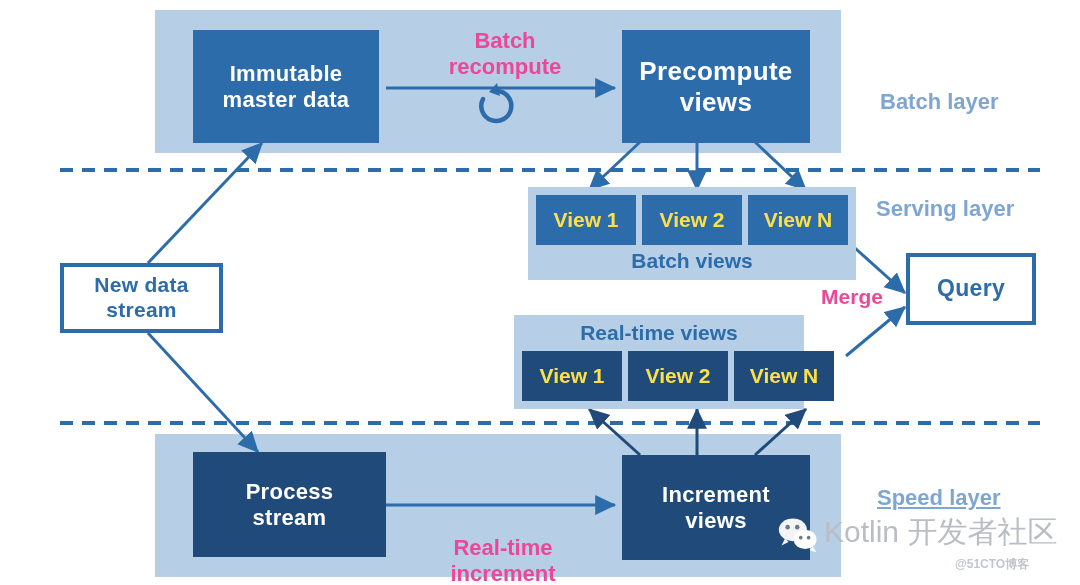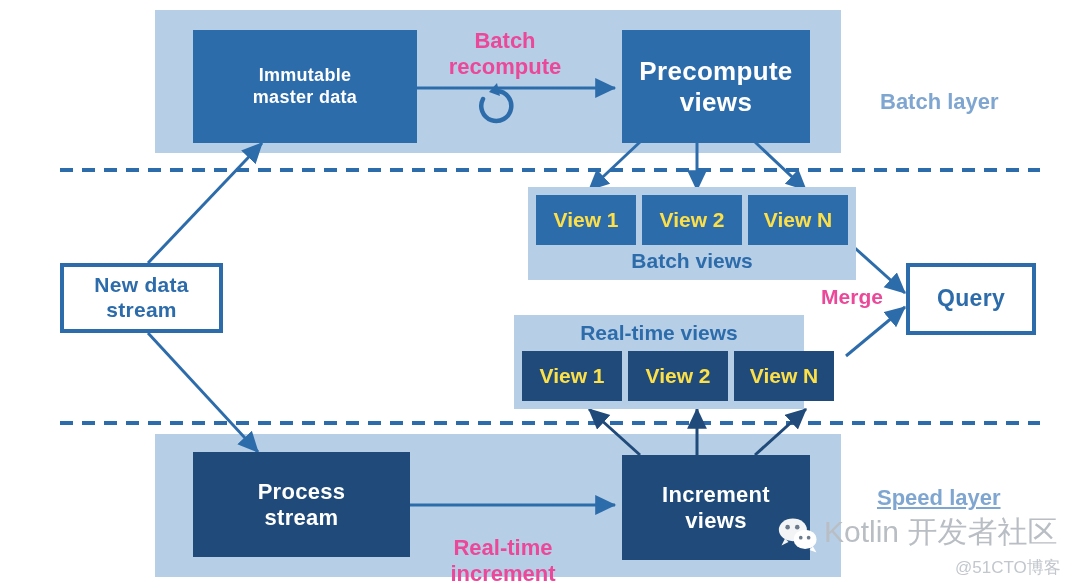--- a/index.html
+++ b/index.html
@@ -100,22 +100,23 @@
   .wm-text {
     position: absolute;
     color: #b9bec4;
     font-size: 30px;
     white-space: nowrap;
     font-family: "Liberation Sans", sans-serif;
   }
   .wm-sub {
     position: absolute;
     color: #c2c7cd;
-    font-size: 17px;
+    font-size: 12px;
     white-space: nowrap;
+    font-weight: bold;
   }
   .wm-logo {
     position: absolute;
     width: 42px;
     height: 38px;
   }
 </style>
 </head>
 <body>
 
@@ -161,41 +162,41 @@
       <path d="M483,99 a15,15 0 1 0 14,-8" fill="none" stroke="#2d6cab" stroke-width="4.5" stroke-linecap="round"></path>
       <path d="M497,83 L489,92 L500,96 z" fill="#2d6cab"></path>
     </g>
   </svg>
 
   <div class="box box-outline" style="left:60px; top:263px; width:163px; height:70px; font-size:21px;text-align:center;">
     <span style="white-space:pre-line;">New data
 stream</span>
   </div>
 
-  <div class="box box-mid" style="left:193px; top:30px; width:224px; height:113px; font-size:18px;">
+  <div class="box box-mid" style="left:193px; top:30px; width:186px; height:113px; font-size:22px;">
     <span style="white-space:pre-line;">Immutable
 master data</span>
   </div>
 
   <div class="box box-mid" style="left:622px; top:30px; width:188px; height:113px; font-size:26px;">
     <span style="white-space:pre-line;">Precompute
 views</span>
   </div>
 
-  <div class="box box-dark" style="left:193px; top:452px; width:217px; height:105px; font-size:22px;">
+  <div class="box box-dark" style="left:193px; top:452px; width:193px; height:105px; font-size:22px;">
     <span style="white-space:pre-line;">Process
 stream</span>
   </div>
 
   <div class="box box-dark" style="left:622px; top:455px; width:188px; height:105px; font-size:22px;">
     <span style="white-space:pre-line;">Increment
 views</span>
   </div>
 
-  <div class="box box-outline" style="left:906px; top:263px; width:130px; height:72px; font-size:23px;">
+  <div class="box box-outline" style="left:906px; top:253px; width:130px; height:72px; font-size:23px;">
     <span>Query</span>
   </div>
 
   <div class="viewgroup" style="left:528px; top:187px; width:328px; height:93px;">
     <div class="viewbox mid" style="left:8px; top:8px; width:100px; height:50px;">
       <span>View 1</span>
     </div>
     <div class="viewbox mid" style="left:114px; top:8px; width:100px; height:50px;">
       <span>View 2</span>
     </div>
@@ -220,20 +221,21 @@
 
   <div class="label" style="left:420px; top:28px; width:170px; font-size:22px; white-space:pre-line;">Batch
 recompute</div>
 
   <div class="label" style="left:418px; top:535px; width:170px; font-size:22px; white-space:pre-line;">Real-time
 increment</div>
 
   <div class="label" style="left:806px; top:285px; width:92px; font-size:21px;">Merge</div>
 
   <div class="layer-label" style="left:880px; top:89px;">Batch layer</div>
+  <div class="layer-label" style="left:876px; top:196px;">Serving layer</div>
   <div class="layer-label" style="left:877px; top:485px;text-decoration:underline;">Speed layer</div>
 
   <svg class="wm-logo" style="left:778px; top:516px;" viewBox="0 0 48 42">
     <ellipse cx="17" cy="15" rx="16" ry="13" fill="#f2f4f6"></ellipse>
     <path d="M8,25 L4,33 L12,29 z" fill="#f2f4f6"></path>
     <circle cx="11" cy="12" r="2.6" fill="#6b7b8c"></circle>
     <circle cx="22" cy="12" r="2.6" fill="#6b7b8c"></circle>
     <ellipse cx="31" cy="26" rx="13" ry="11" fill="#ffffff"></ellipse>
     <path d="M40,34 L44,41 L36,38 z" fill="#ffffff"></path>
     <circle cx="26" cy="24" r="2.1" fill="#6b7b8c"></circle>

